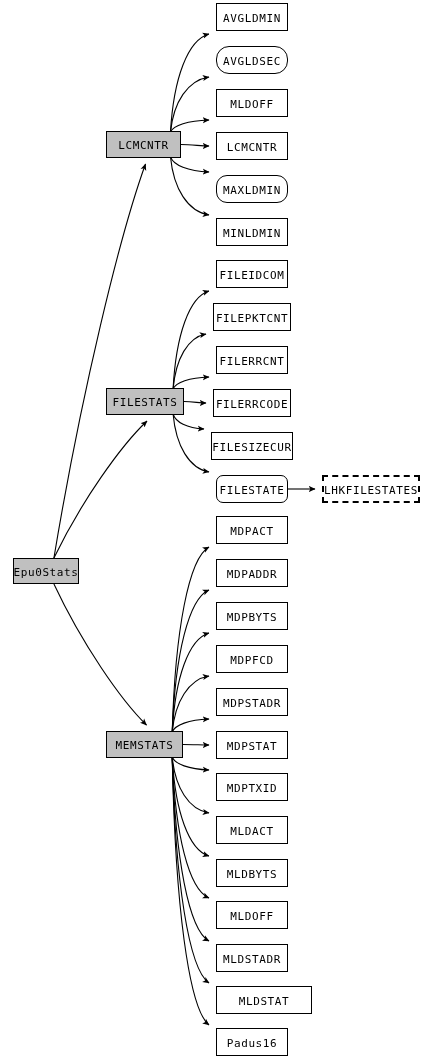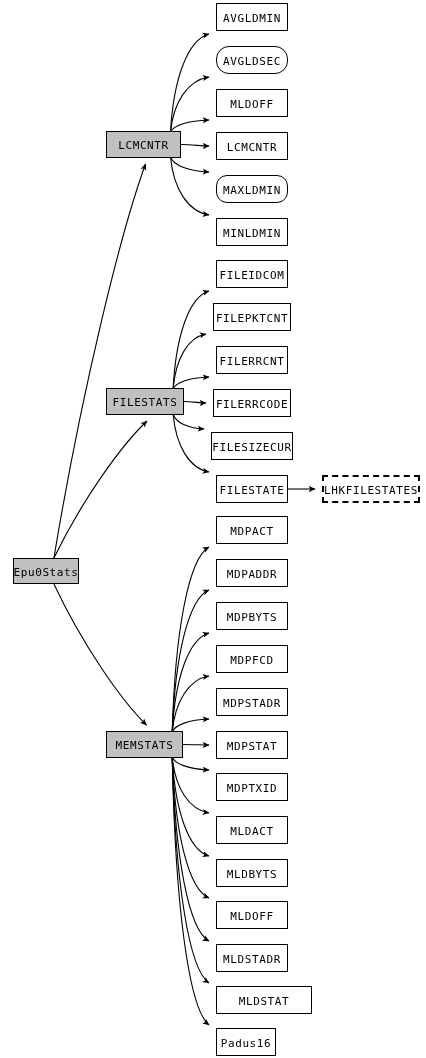--- a/index.html
+++ b/index.html
@@ -133,21 +133,21 @@
       </div>
       <div class="node " style="left: 216px; top: 346px; width: 72px; height: 28px;">
         <span class="node-label">FILERRCNT</span>
       </div>
       <div class="node " style="left: 213px; top: 389px; width: 78px; height: 28px;">
         <span class="node-label">FILERRCODE</span>
       </div>
       <div class="node " style="left: 211px; top: 432px; width: 82px; height: 28px;">
         <span class="node-label">FILESIZECUR</span>
       </div>
-      <div class="node " style="left: 216px; top: 475px; width: 72px; height: 28px;">
+      <div class="node " style="left: 216px; top: 475px; width: 72px; height: 28px; border-radius: 7px;">
         <span class="node-label">FILESTATE</span>
       </div>
       <div class="node dashed" style="left: 322px; top: 475px; width: 98px; height: 28px;">
         <span class="node-label">LHKFILESTATES</span>
       </div>
       <div class="node " style="left: 216px; top: 516px; width: 72px; height: 28px;">
         <span class="node-label">MDPACT</span>
       </div>
       <div class="node " style="left: 216px; top: 559px; width: 72px; height: 28px;">
         <span class="node-label">MDPADDR</span>
@@ -175,17 +175,17 @@
       </div>
       <div class="node " style="left: 216px; top: 901px; width: 72px; height: 28px;">
         <span class="node-label">MLDOFF</span>
       </div>
       <div class="node " style="left: 216px; top: 944px; width: 72px; height: 28px;">
         <span class="node-label">MLDSTADR</span>
       </div>
       <div class="node " style="left: 216px; top: 986px; width: 96px; height: 28px;">
         <span class="node-label">MLDSTAT</span>
       </div>
-      <div class="node " style="left: 216px; top: 1028px; width: 60px; height: 28px;">
+      <div class="node " style="left: 216px; top: 1028px; width: 72px; height: 28px;">
         <span class="node-label">Padus16</span>
       </div>
     </div>
 </div>
 
 </body></html>

